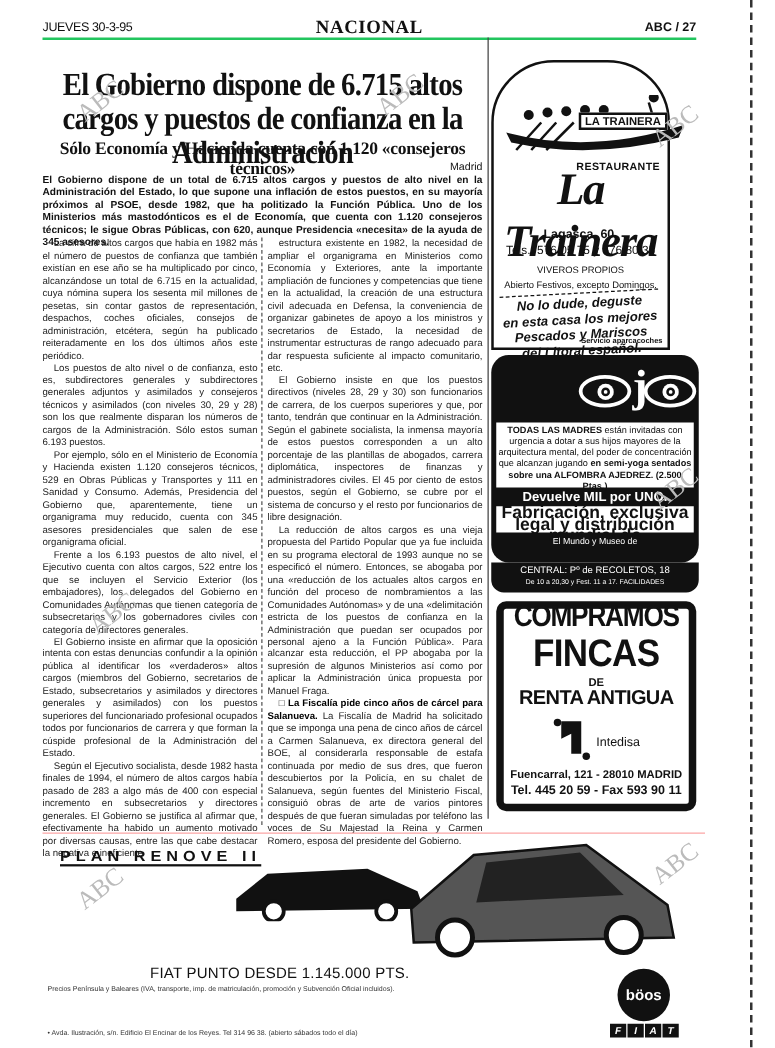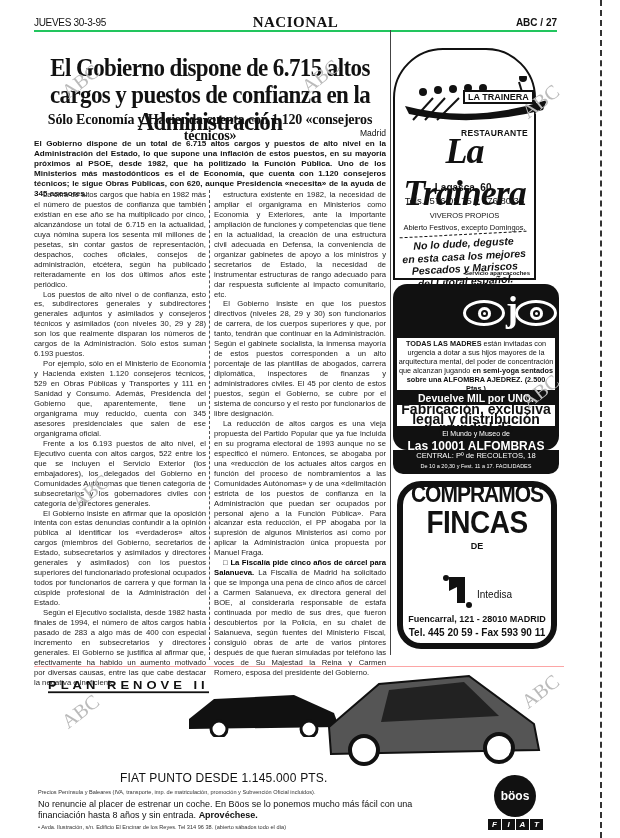--- a/index.html
+++ b/index.html
@@ -39,21 +39,21 @@
 .eye::after{content:"";position:absolute;left:12px;top:4px;width:13px;height:13px;border-radius:50%;background:#fff;box-shadow:inset 0 0 0 3px #fff,inset 0 0 0 5px #111}
 .jglyph{position:absolute;left:113px;top:4px;font-size:36px;font-weight:bold;font-family:"Liberation Serif",serif;color:#fff}
 .ad2-white{position:absolute;left:4px;right:4px;top:54px;height:52px;background:#fff;color:#111;text-align:center;font-size:7.3px;line-height:9px;padding-top:1px}
 .devuelve{position:absolute;left:0;right:0;top:108px;text-align:center;font-weight:bold;font-size:10.5px}
 .fabric{position:absolute;left:4px;right:4px;top:121px;height:21px;background:#fff;color:#111;text-align:center;font-weight:bold;font-size:14px;line-height:9.5px}
 .mundo{position:absolute;left:0;right:0;top:146px;text-align:center;font-size:7px}
 .las{position:absolute;left:0;right:0;top:155px;text-align:center;font-size:12px;font-weight:bold}
 .central{left:393px;top:450px;width:166px;height:24px;background:#111;color:#fff;text-align:center;border-radius:0 0 10px 10px;font-size:7.6px;line-height:10px;padding-top:1px}
 .central small{display:block;font-size:5.5px}
 
-.ad3{left:397px;top:481px;width:160px;height:168px;border:6px solid #111;border-radius:24px;text-align:center;font-family:"Liberation Sans",sans-serif}
+.ad3{left:397px;top:481px;width:160px;height:168px;border:6px solid #111;border-radius:8px;text-align:center;font-family:"Liberation Sans",sans-serif}
 .comp{position:absolute;left:0;right:0;top:-5px;font-size:21px;font-weight:bold;letter-spacing:-1px;transform:scaleY(1.15)}
 .fincas{position:absolute;left:0;right:0;top:20px;font-size:28px;font-weight:bold;letter-spacing:-.5px;transform:scaleY(1.1)}
 .de{position:absolute;left:0;right:0;top:54px;font-size:9px;font-weight:bold}
 .renta{position:absolute;left:0;right:0;top:63px;font-size:16px;font-weight:bold;letter-spacing:-.5px}
 .intedisa-logo{position:absolute;left:38px;top:86px;width:34px;height:36px}
 .intedisa{position:absolute;left:74px;top:102px;font-size:10px}
 .fuenc{position:absolute;left:0;right:0;top:127px;font-size:9px;font-weight:bold}
 .telf{position:absolute;left:0;right:0;top:140px;font-size:10px;font-weight:bold}
 
 .fiat-ad{left:34px;top:666px;width:530px;height:165px;border-top:1px solid #fca5a5}
@@ -141,31 +141,31 @@
   <span class="jglyph">j</span>
   <div class="eye" style="left:122px"></div>
   <div class="ad2-white">
     <b>TODAS LAS MADRES</b>
     <span>están invitadas con urgencia a dotar a sus hijos mayores de la arquitectura mental, del poder de concentración que alcanzan jugando</span>
     <b>en semi-yoga sentados sobre una ALFOMBRA AJEDREZ. (2.500 Ptas.)</b>
   </div>
   <div class="devuelve">Devuelve MIL por UNO.</div>
   <div class="fabric">Fabricación, exclusiva legal y distribución mundial de</div>
   <div class="mundo">El Mundo y Museo de</div>
-  <div class="las">Las 10001 ALFOMBRAS</div>
 </div>
 <div class="abs central">
   <span>CENTRAL: Pº de RECOLETOS, 18</span>
   <small>De 10 a 20,30 y Fest. 11 a 17. FACILIDADES</small>
 </div>
 
 <div class="abs ad3">
   <div class="comp">COMPRAMOS</div>
   <div class="fincas">FINCAS</div>
   <div class="de">DE</div>
+  <div class="renta">RENTA ANTIGUA</div>
   <svg class="intedisa-logo" viewBox="0 0 34 36">
     <path d="M8 4 L24 4 L24 30 L16 30 L16 14 L8 18 Z" fill="#111"></path>
       <circle cx="5" cy="5" r="3" fill="#111"></circle>
       <circle cx="28" cy="32" r="3" fill="#111"></circle>
   </svg>
   <span class="intedisa">Intedisa</span>
   <div class="fuenc">Fuencarral, 121 - 28010 MADRID</div>
   <div class="telf">Tel. 445 20 59 - Fax 593 90 11</div>
 </div>
 
@@ -177,24 +177,20 @@
       <circle cx="125" cy="42" r="8" fill="#fff" stroke="#111" stroke-width="3"></circle>
   </svg>
   <svg class="car2" viewBox="0 0 225 95">
     <path d="M10 55 L60 12 L150 4 L215 52 L220 78 L12 82 Z" fill="#555" stroke="#111" stroke-width="2"></path>
     <path d="M70 18 L145 10 L180 44 L62 50 Z" fill="#222"></path>
     <circle cx="45" cy="78" r="14" fill="#fff" stroke="#111" stroke-width="4"></circle>
       <circle cx="180" cy="76" r="14" fill="#fff" stroke="#111" stroke-width="4"></circle>
   </svg>
   <div class="punto">FIAT PUNTO DESDE 1.145.000 PTS.</div>
   <div class="precios">Precios Península y Baleares (IVA, transporte, imp. de matriculación, promoción y Subvención Oficial incluidos).</div>
-  <div class="norenuncie">
-    <span>No renuncie al placer de estrenar un coche. En Böos se lo ponemos mucho más fácil con una financiación hasta 8 años y sin entrada.</span>
-    <b>Aprovéchese.</b>
-  </div>
   <div class="avda">• Avda. Ilustración, s/n. Edificio El Encinar de los Reyes. Tel 314 96 38. (abierto sábados todo el día)</div>
   <div class="boos">böos</div>
   <div class="fiatlogo">
     <span>F</span>
     <span>I</span>
     <span>A</span>
     <span>T</span>
   </div>
 </div>
 

